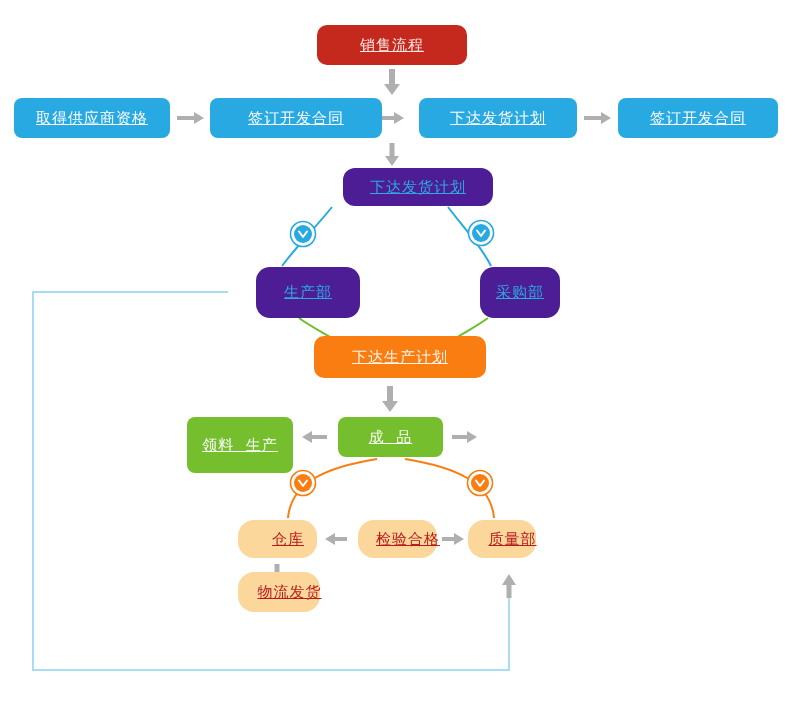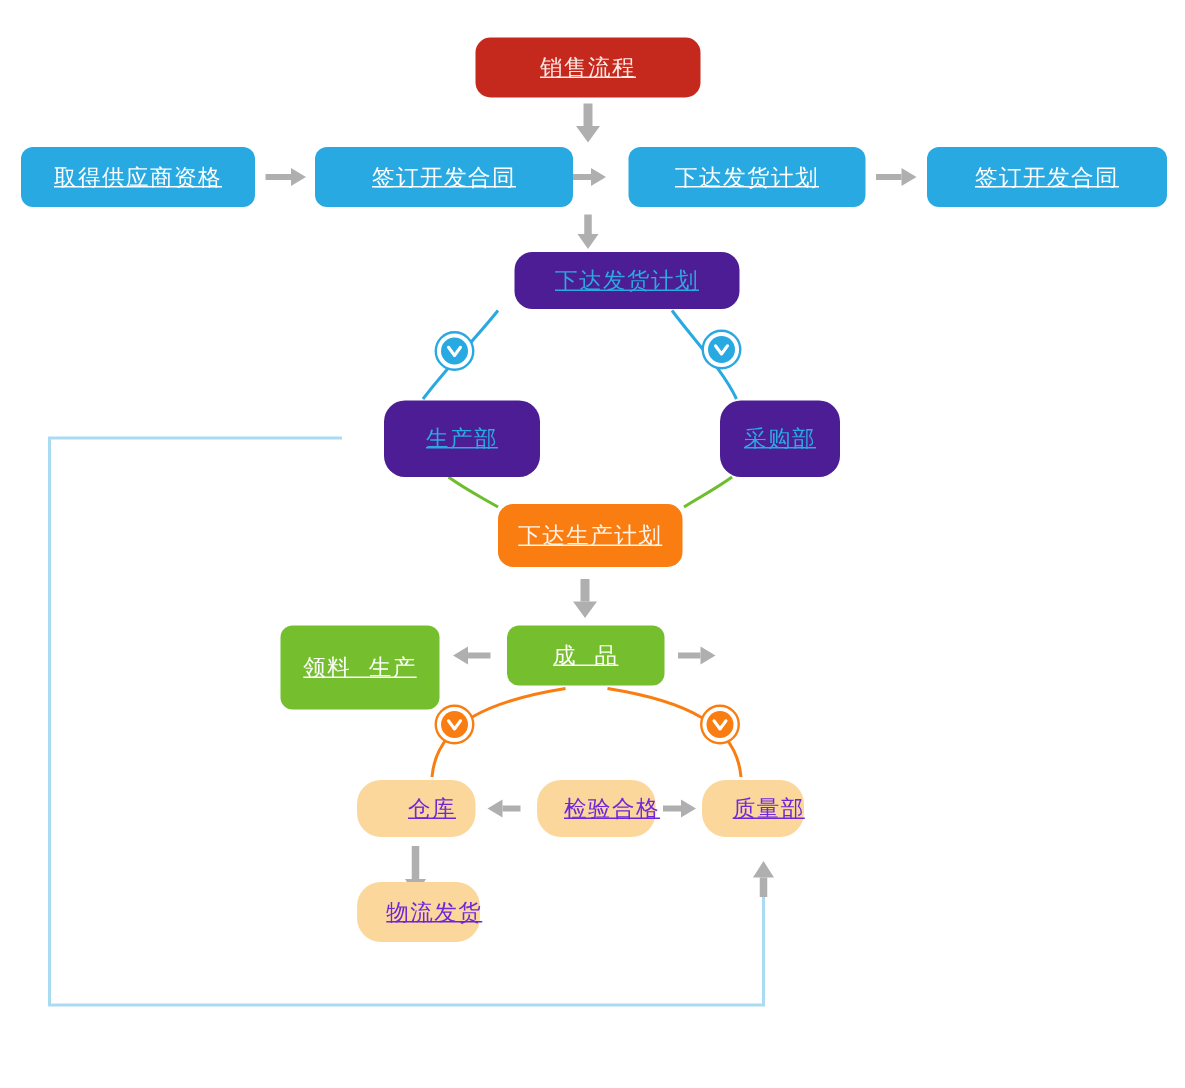--- a/index.html
+++ b/index.html
@@ -12,21 +12,21 @@
     position:absolute;display:flex;align-items:center;justify-content:center;
     font-size:15px;letter-spacing:1px;white-space:pre;line-height:1;
     box-sizing:border-box;text-align:center;text-decoration:underline;
   }
   .red   {background:#C5281C;color:#FBE9E5;border-radius:10px;}
   .blue  {background:#29A9E1;color:#FDFEFF;border-radius:8px;}
   .lblue {background:#4c1d95;color:#2BA9E0;border-radius:12px;margin-left:28px;}
   .dept  {border-radius:14px;}
   .orange{background:#F97D10;color:#FEF4E9;border-radius:10px;}
   .green {background:#75BF2E;color:#FCFEFA;border-radius:8px;}
-  .tan   {background:#FBD79B;color:#6d28d9;border-radius:16px;padding-left:21px;}
+  .tan   {background:#FBD79B;color:#b91c1c;border-radius:16px;padding-left:21px;}
 </style>
 </head>
 <body>
 
 <div class="canvas">
 
   <svg class="layer" width="790" height="725" viewBox="0 0 790 725">
 
     <g>
       <line x1="392" y1="69" x2="392" y2="84" stroke="#AFAFAF" stroke-width="6"></line>
@@ -122,24 +122,24 @@
   <div class="node blue" style="left:14px;top:98px;width:156px;height:40px">取得供应商资格</div>
   <div class="node blue" style="left:210px;top:98px;width:172px;height:40px">签订开发合同</div>
   <div class="node blue" style="left:419px;top:98px;width:158px;height:40px">下达发货计划</div>
   <div class="node blue" style="left:618px;top:98px;width:160px;height:40px">签订开发合同</div>
 
   <div class="node lblue" style="left:315px;top:168px;width:150px;height:38px">下达发货计划</div>
 
   <div class="node lblue dept" style="left:228px;top:267px;width:104px;height:51px">生产部</div>
   <div class="node lblue dept" style="left:452px;top:267px;width:80px;height:51px">采购部</div>
 
-  <div class="node orange" style="left:332px;top:336px;width:123px;height:42px">下达生产计划</div>
+  <div class="node orange" style="left:314px;top:336px;width:172px;height:42px">下达生产计划</div>
 
   <div class="node green" style="left:187px;top:417px;width:106px;height:56px">领料  生产</div>
   <div class="node green" style="left:338px;top:417px;width:105px;height:40px">成  品</div>
 
   <div class="node tan" style="left:238px;top:520px;width:79px;height:38px">仓库</div>
   <div class="node tan" style="left:358px;top:520px;width:79px;height:38px">检验合格</div>
   <div class="node tan" style="left:468px;top:520px;width:68px;height:38px">质量部</div>
 
-  <div class="node tan" style="left:238px;top:588px;width:82px;height:40px">物流发货</div>
+  <div class="node tan" style="left:238px;top:572px;width:82px;height:40px">物流发货</div>
 
 </div>
 
 </body></html>

